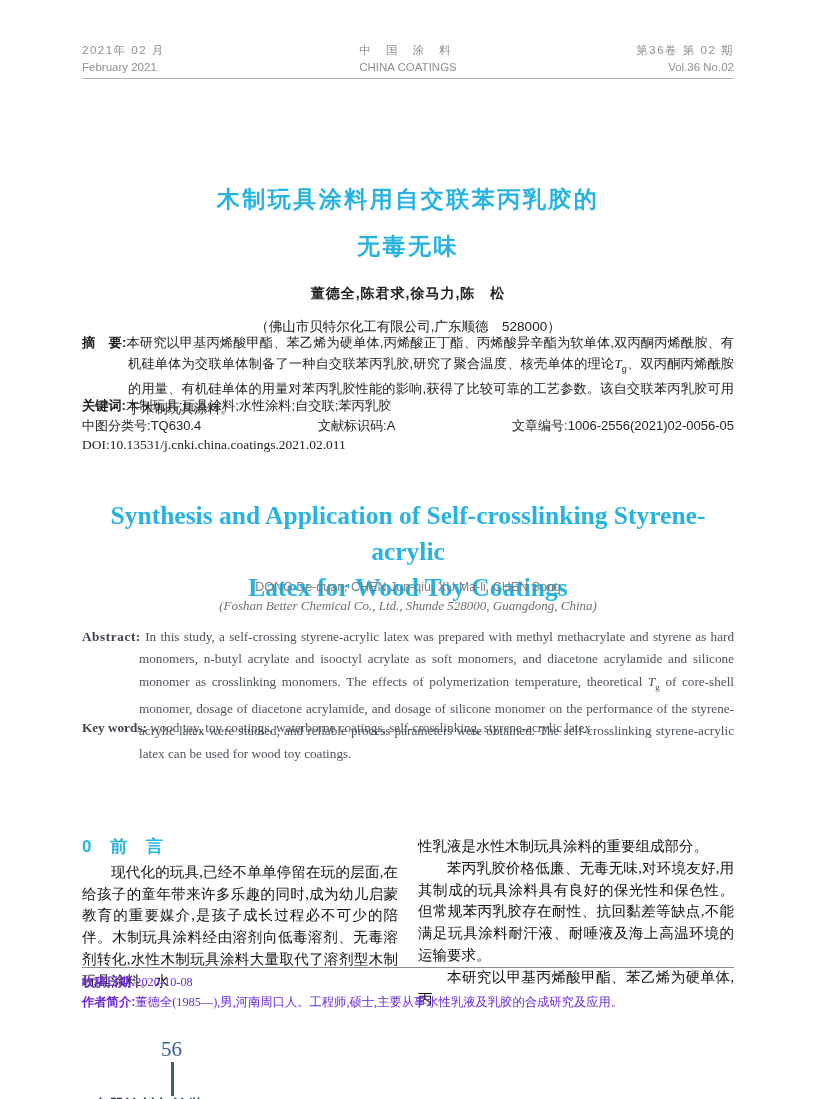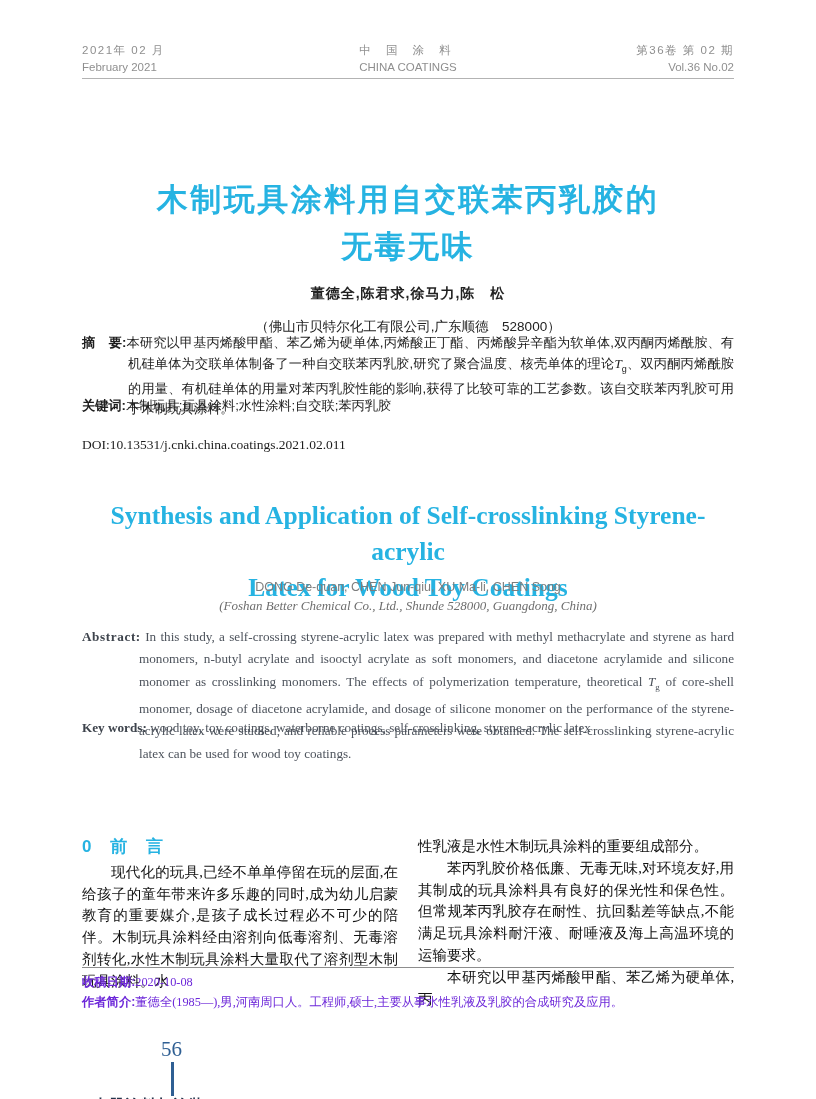--- a/index.html
+++ b/index.html
@@ -11,21 +11,21 @@
   .hdr{top:42px;font-size:11.5px;line-height:17px;color:#8f8f8f;}
   .hdr-row{display:flex;justify-content:space-between;}
   .hdr-cell{flex:1;}
   .hdr-c{text-align:center;}
   .hdr-r{text-align:right;}
   .zh-sp{letter-spacing:1.5px;}
   .zh-sp-wide{letter-spacing:6px;}
   .hdr-rule{top:78px;border-top:1px solid #b3b3b3;height:0;}
 
   
-  .title-zh{top:176px;text-align:center;font-size:31px;font-weight:700;color:#26b3e2;
+  .title-zh{top:176px;text-align:center;font-size:23px;font-weight:700;color:#26b3e2;
             line-height:47px;letter-spacing:2.5px;}
   .authors-zh{top:285px;text-align:center;font-size:14px;font-weight:700;letter-spacing:1px;color:#222;}
   .affil-zh{top:318px;text-align:center;font-size:13.5px;color:#222;}
 
   
   .abs-zh{top:333px;font-size:13.2px;line-height:20.6px;text-align:justify;color:#1d1d1d;
           padding-left:46px;text-indent:-46px;box-sizing:border-box;width:652px;}
   .abs-zh .lbl{font-weight:700;}
   .kw-zh{top:397px;font-size:13.2px;color:#1d1d1d;}
   .kw-zh .lbl{font-weight:700;}
@@ -100,20 +100,25 @@
   <div class="blk affil-zh">（佛山市贝特尔化工有限公司,广东顺德　528000）</div>
 
   <div class="blk abs-zh">
     <span class="lbl">摘　要:</span><span>本研究以甲基丙烯酸甲酯、苯乙烯为硬单体,丙烯酸正丁酯、丙烯酸异辛酯为软单体,双丙酮丙烯酰胺、有机硅单体为交联单体制备了一种自交联苯丙乳胶,研究了聚合温度、核壳单体的理论</span><span class="tvar">T</span><sub>g</sub><span>、双丙酮丙烯酰胺的用量、有机硅单体的用量对苯丙乳胶性能的影响,获得了比较可靠的工艺参数。该自交联苯丙乳胶可用于木制玩具涂料。</span>
   </div>
 
   <div class="blk kw-zh">
     <span class="lbl">关键词:</span><span>木制玩具;玩具涂料;水性涂料;自交联;苯丙乳胶</span>
   </div>
 
+  <div class="blk clsrow">
+    <span><span>中图分类号:</span><span>TQ630.4</span></span>
+    <span><span>文献标识码:</span><span>A</span></span>
+    <span><span>文章编号:</span><span>1006-2556(2021)02-0056-05</span></span>
+  </div>
 
   <div class="blk doi">DOI:10.13531/j.cnki.china.coatings.2021.02.011</div>
 
   <div class="blk title-en">
     <div>Synthesis and Application of Self-crosslinking Styrene-acrylic</div>
     <div>Latex for Wood Toy Coatings</div>
   </div>
 
   <div class="blk authors-en">DONG De-quan, CHEN Jun-qiu, XU Ma-li, CHEN Song</div>
   <div class="blk affil-en">(Foshan Better Chemical Co., Ltd., Shunde 528000, Guangdong, China)</div>

